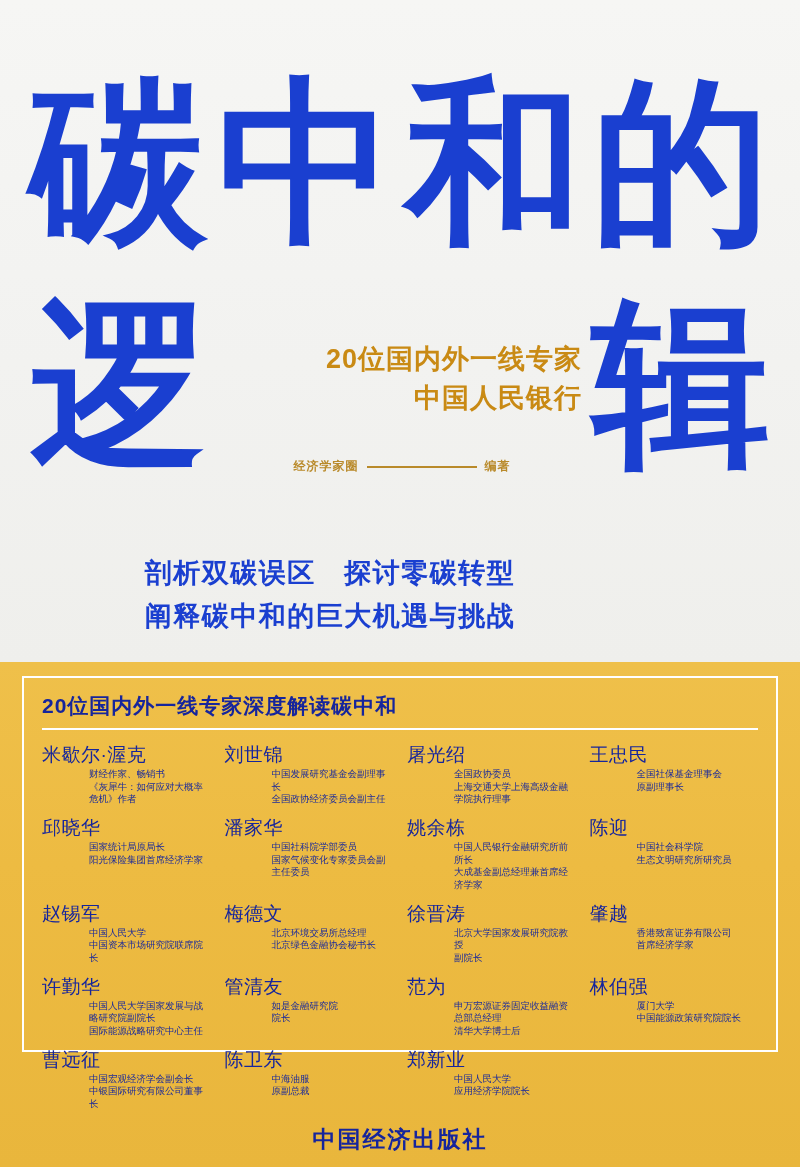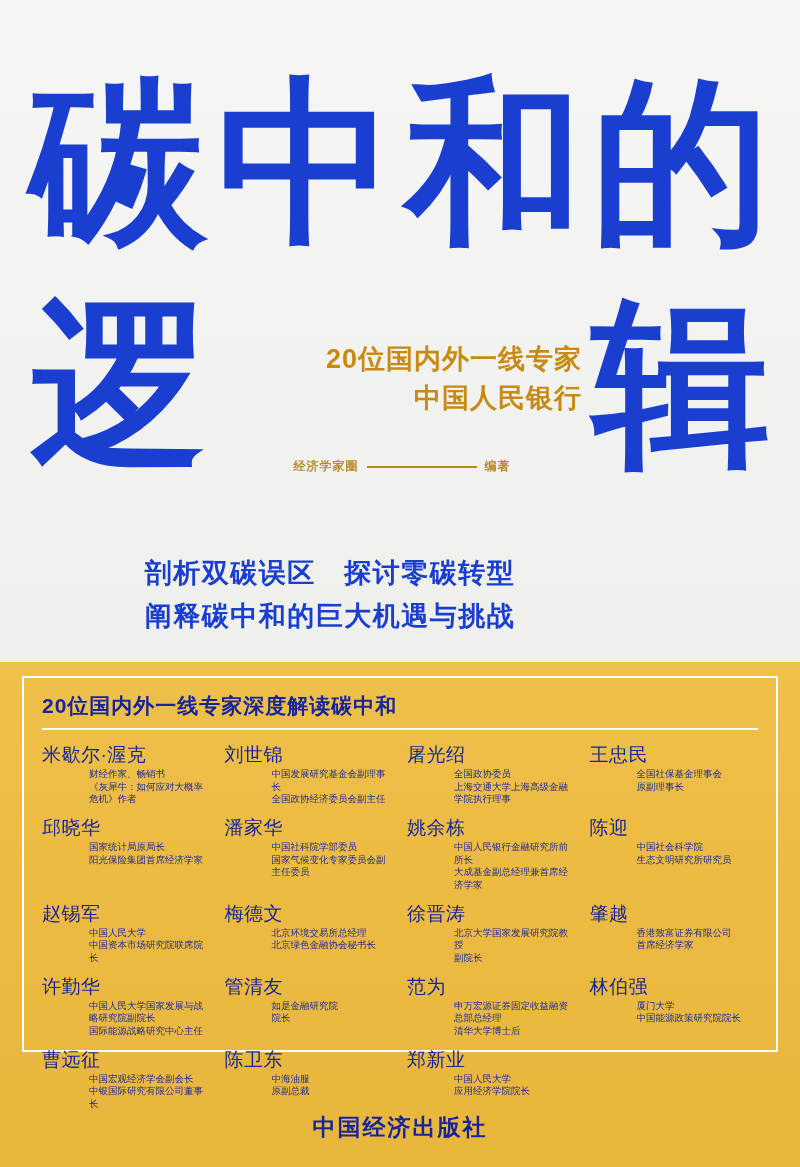--- a/index.html
+++ b/index.html
@@ -140,21 +140,21 @@
     letter-spacing: 0.5px;
   }
   .expert-aff {
     color: #1b2a9a;
     font-size: 9.5px;
     line-height: 1.32;
     margin-left: 47px;
   }
   .publisher {
     position: absolute;
-    left: 0; bottom: 24px;
+    left: 0; bottom: 12px;
     width: 800px;
     text-align: center;
     color: #16259c;
     font-weight: 700;
     font-size: 23px;
     letter-spacing: 2px;
   }
 </style>
 </head>
 <body>

